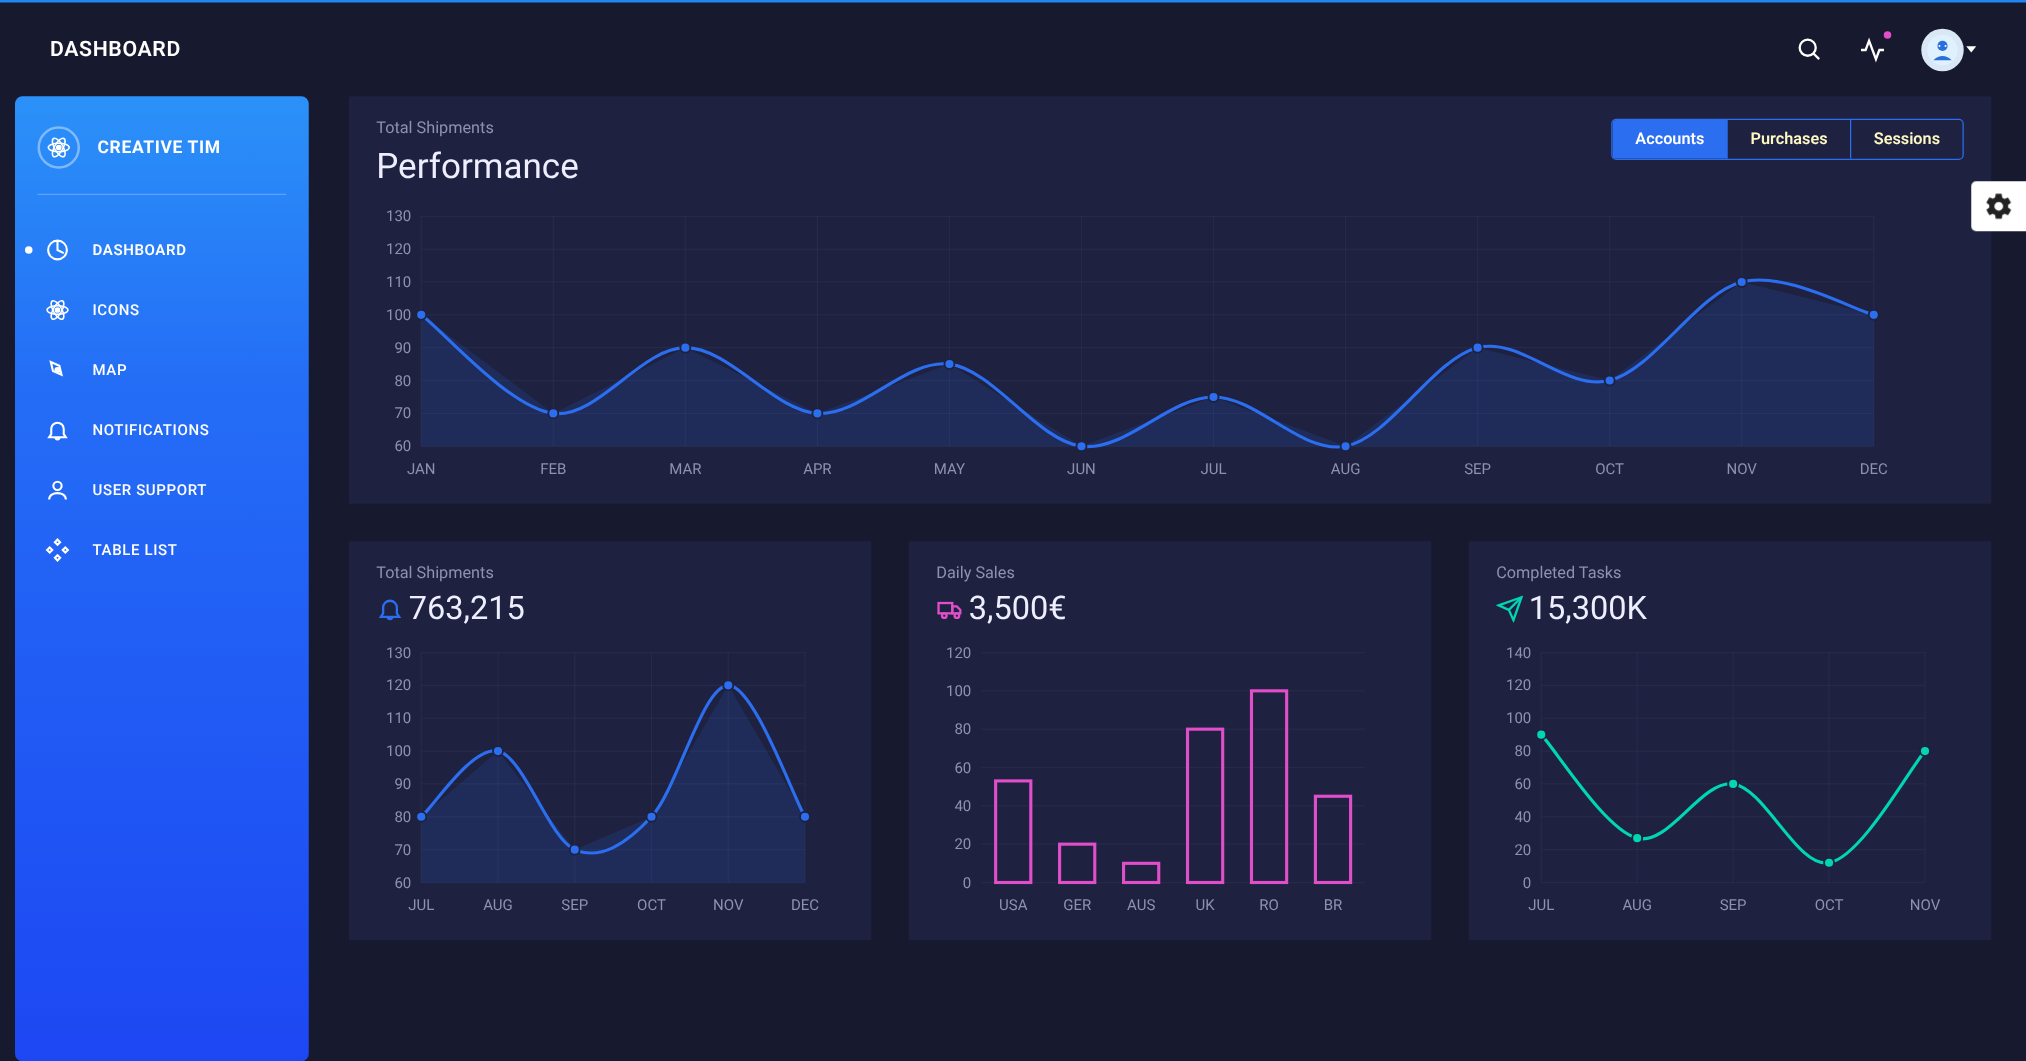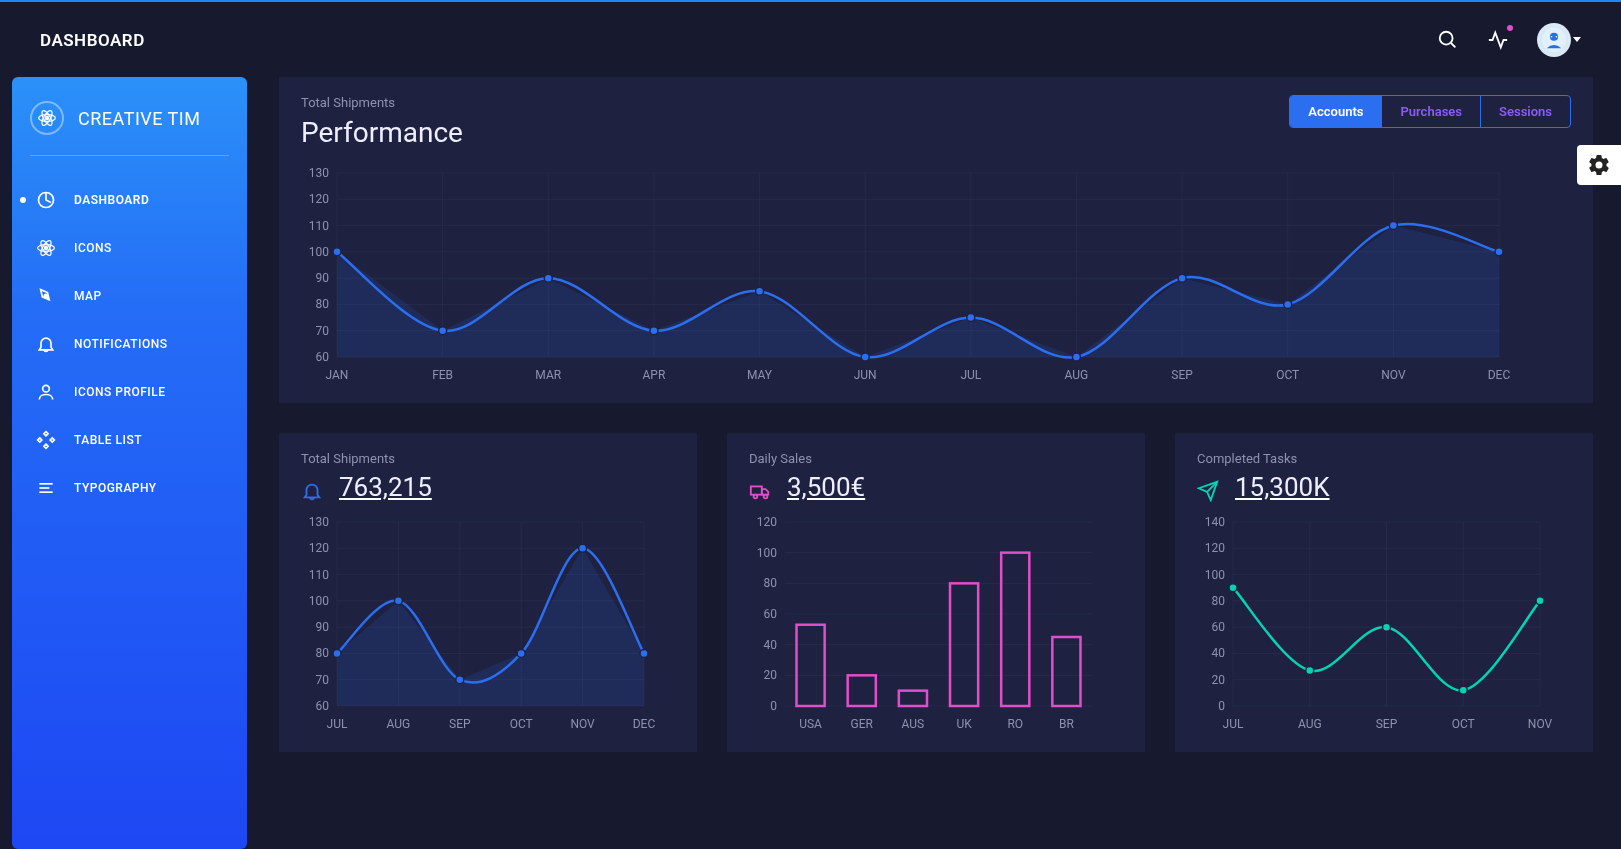--- a/index.html
+++ b/index.html
@@ -92,22 +92,22 @@
   width: 34px;
   height: 34px;
   border: 2px solid rgba(255,255,255,0.4);
   border-radius: 50%;
   display: flex;
   align-items: center;
   justify-content: center;
 }
 .brand-logo svg { width: 20px; height: 20px; }
 .brand-name {
-  font-size: 18px;
-  font-weight: 400;
+  font-size: 14px;
+  font-weight: 700;
   letter-spacing: 0.5px;
 }
 .nav { list-style: none; }
 .nav li {
   display: flex;
   align-items: center;
   gap: 18px;
   padding: 14px 6px;
   cursor: pointer;
   font-size: 12px;
@@ -159,21 +159,21 @@
 .tab-group {
   display: flex;
   border: 1px solid #2b6ef0;
   border-radius: 4px;
   overflow: hidden;
 }
 .tab {
   padding: 8px 18px;
   font-size: 13px;
   font-weight: 600;
-  color: #8b5cf6;
+  color: #fef9c3;
   cursor: pointer;
   border-right: 1px solid #2b6ef0;
 }
 .tab:last-child { border-right: none; }
 .tab.active {
   background: #2b6ef0;
   color: #fff;
 }
 
 .chart-box { position: relative; }
@@ -185,23 +185,22 @@
   gap: 30px;
 }
 .small-cards .card {
   flex: 1;
 }
 .metric-head {
   margin-bottom: 12px;
 }
 .metric-value-row {
   display: flex;
-  align-items: flex-end;
-  gap: 16px;
-  text-decoration: underline;
+  align-items: center;
+  gap: 4px;
 }
 .metric-icon { width: 22px; height: 22px; }
 .metric-value {
   font-size: 26px;
   font-weight: 400;
   color: #eef;
 }
 
 .gear-fab {
   position: fixed;
@@ -289,35 +288,27 @@
               <path d="M18 16v-5a6 6 0 0 0-12 0v5l-2 3h16z"></path>
               <path d="M10 19a2 2 0 0 0 4 0"></path>
             </svg></span>
           <span>NOTIFICATIONS</span>
         </li>
         <li>
           <span class="nav-icon"><svg viewBox="0 0 24 24" fill="none" stroke="#fff" stroke-width="2">
               <circle cx="12" cy="8" r="4"></circle>
               <path d="M4 21c0-4 4-6 8-6s8 2 8 6"></path>
             </svg></span>
-          <span>ICONS PROFILE</span>
+          <span>USER SUPPORT</span>
         </li>
         <li>
           <span class="nav-icon"><svg viewBox="0 0 24 24" fill="none" stroke="#fff" stroke-width="2">
               <path d="M12 2l2.5 2.5L12 7 9.5 4.5zM12 17l2.5 2.5L12 22l-2.5-2.5zM4.5 9.5 7 12l-2.5 2.5L2 12zM19.5 9.5 22 12l-2.5 2.5L17 12z"></path>
             </svg></span>
           <span>TABLE LIST</span>
-        </li>
-        <li>
-          <span class="nav-icon"><svg viewBox="0 0 24 24" fill="none" stroke="#fff" stroke-width="2">
-              <line x1="4" y1="7" x2="20" y2="7"></line>
-              <line x1="4" y1="12" x2="16" y2="12"></line>
-              <line x1="4" y1="17" x2="20" y2="17"></line>
-            </svg></span>
-          <span>TYPOGRAPHY</span>
         </li>
       </ul>
   </aside>
 
   <main class="content">
     <div class="card main-chart">
       <div class="main-chart-head">
         <div>
           <div class="card-subtitle">Total Shipments</div>
           <div class="card-title">Performance</div>

